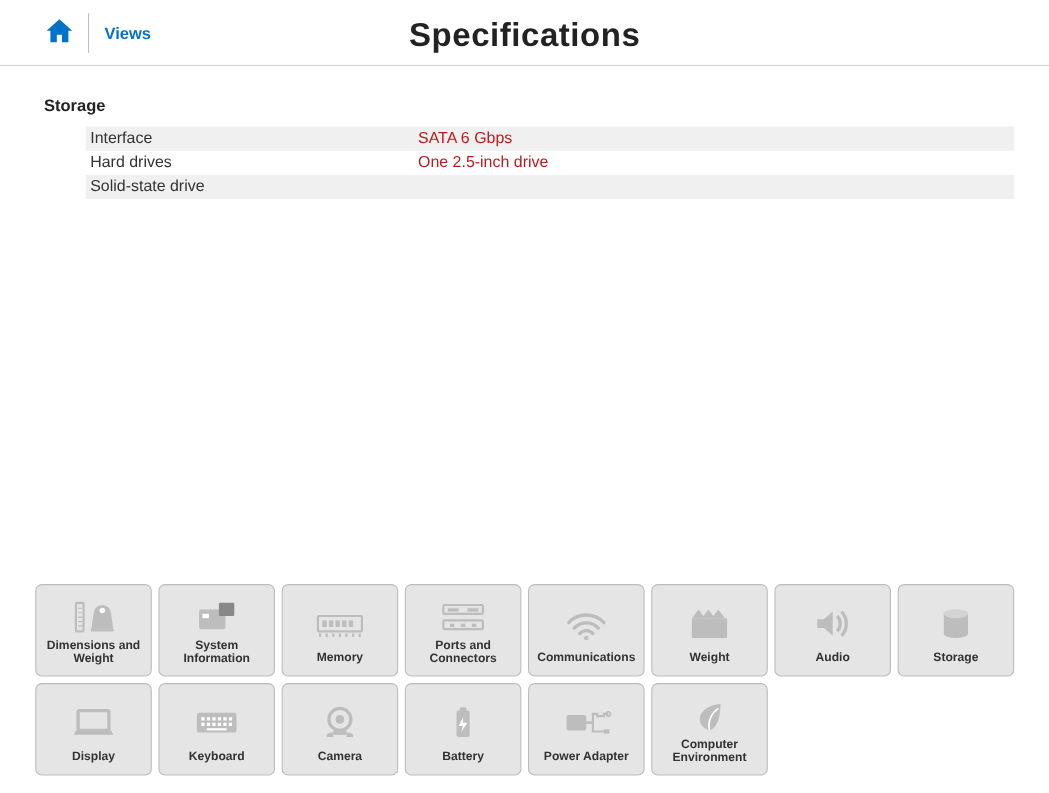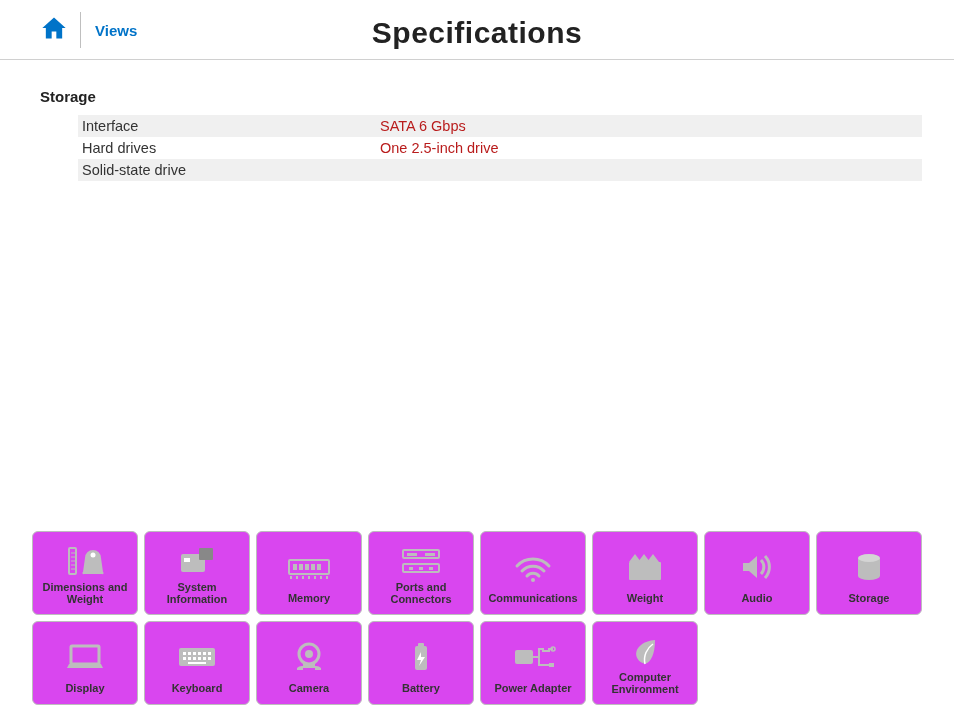--- a/index.html
+++ b/index.html
@@ -100,21 +100,21 @@
   .tile {
     border: 1.5px solid #bdbdbd;
     border-radius: 6px;
     height: 84px;
     display: flex;
     flex-direction: column;
     align-items: center;
     justify-content: space-between;
     padding: 10px 4px 8px 4px;
     cursor: pointer;
-    background: #d946ef;
+    background: #e5e5e5;
   }
   .tile-icon {
     flex: 1;
     display: flex;
     align-items: center;
     justify-content: center;
     color: #bdbdbd;
   }
   .tile-icon svg { width: 48px; height: 34px; }
   .tile-label {

